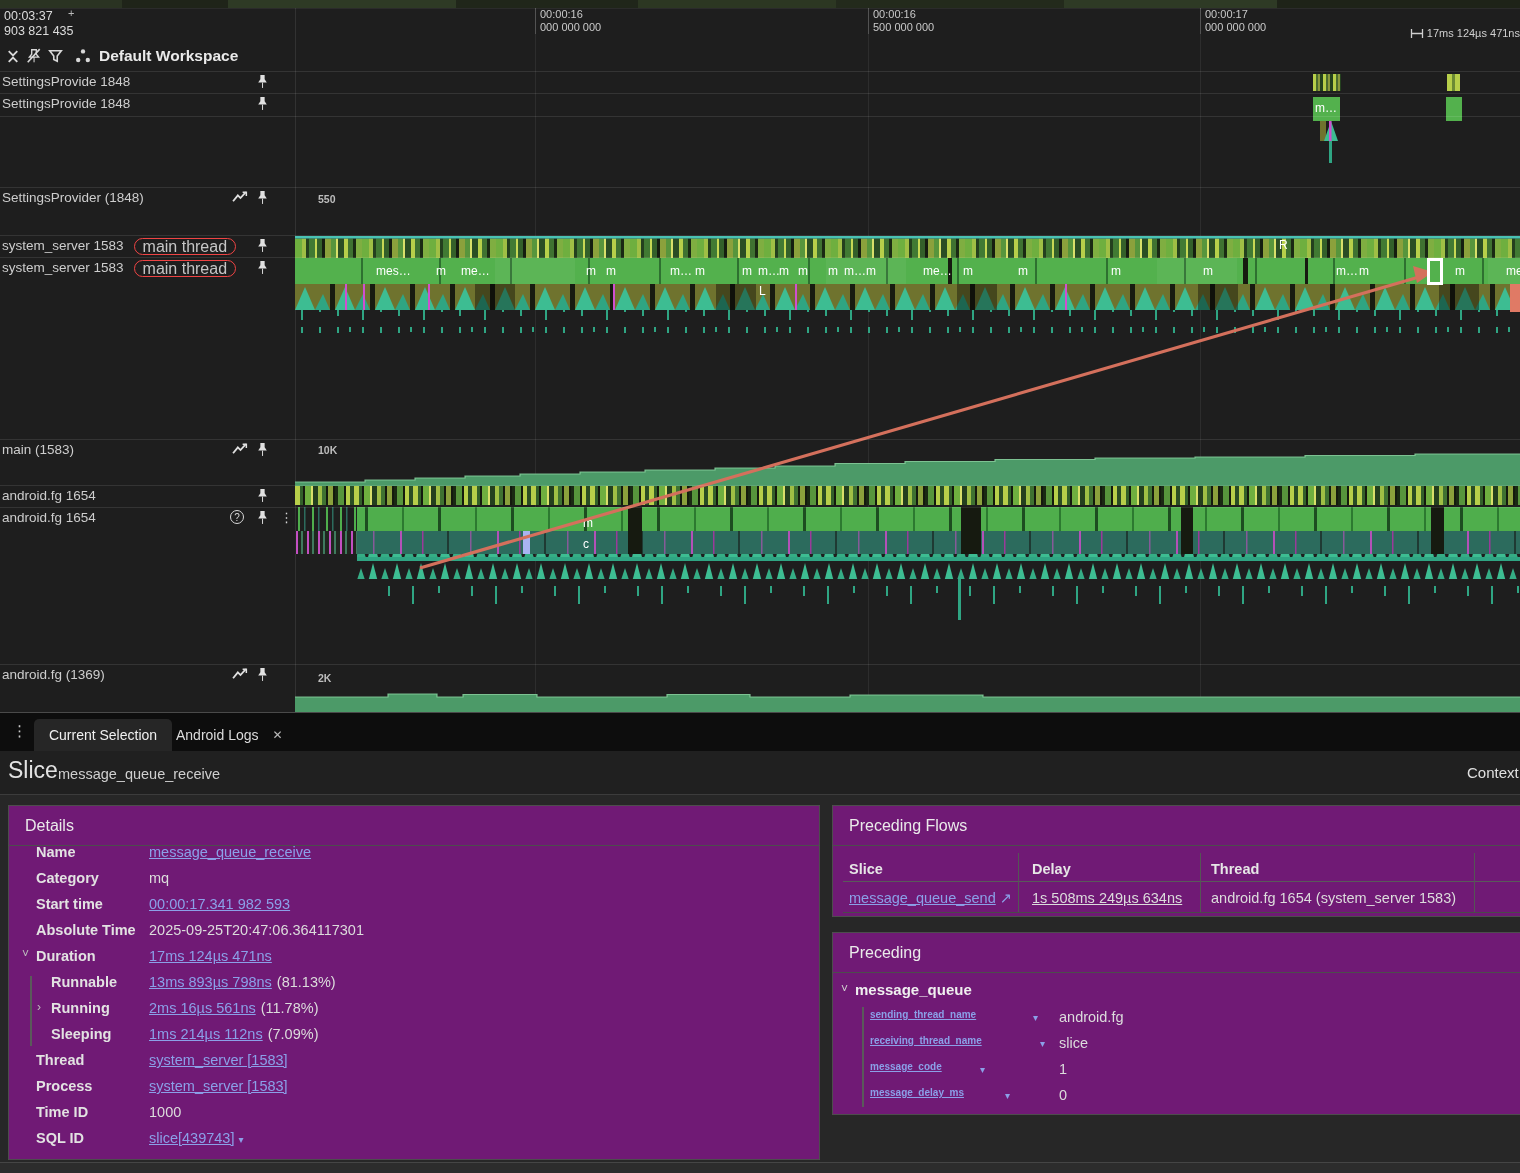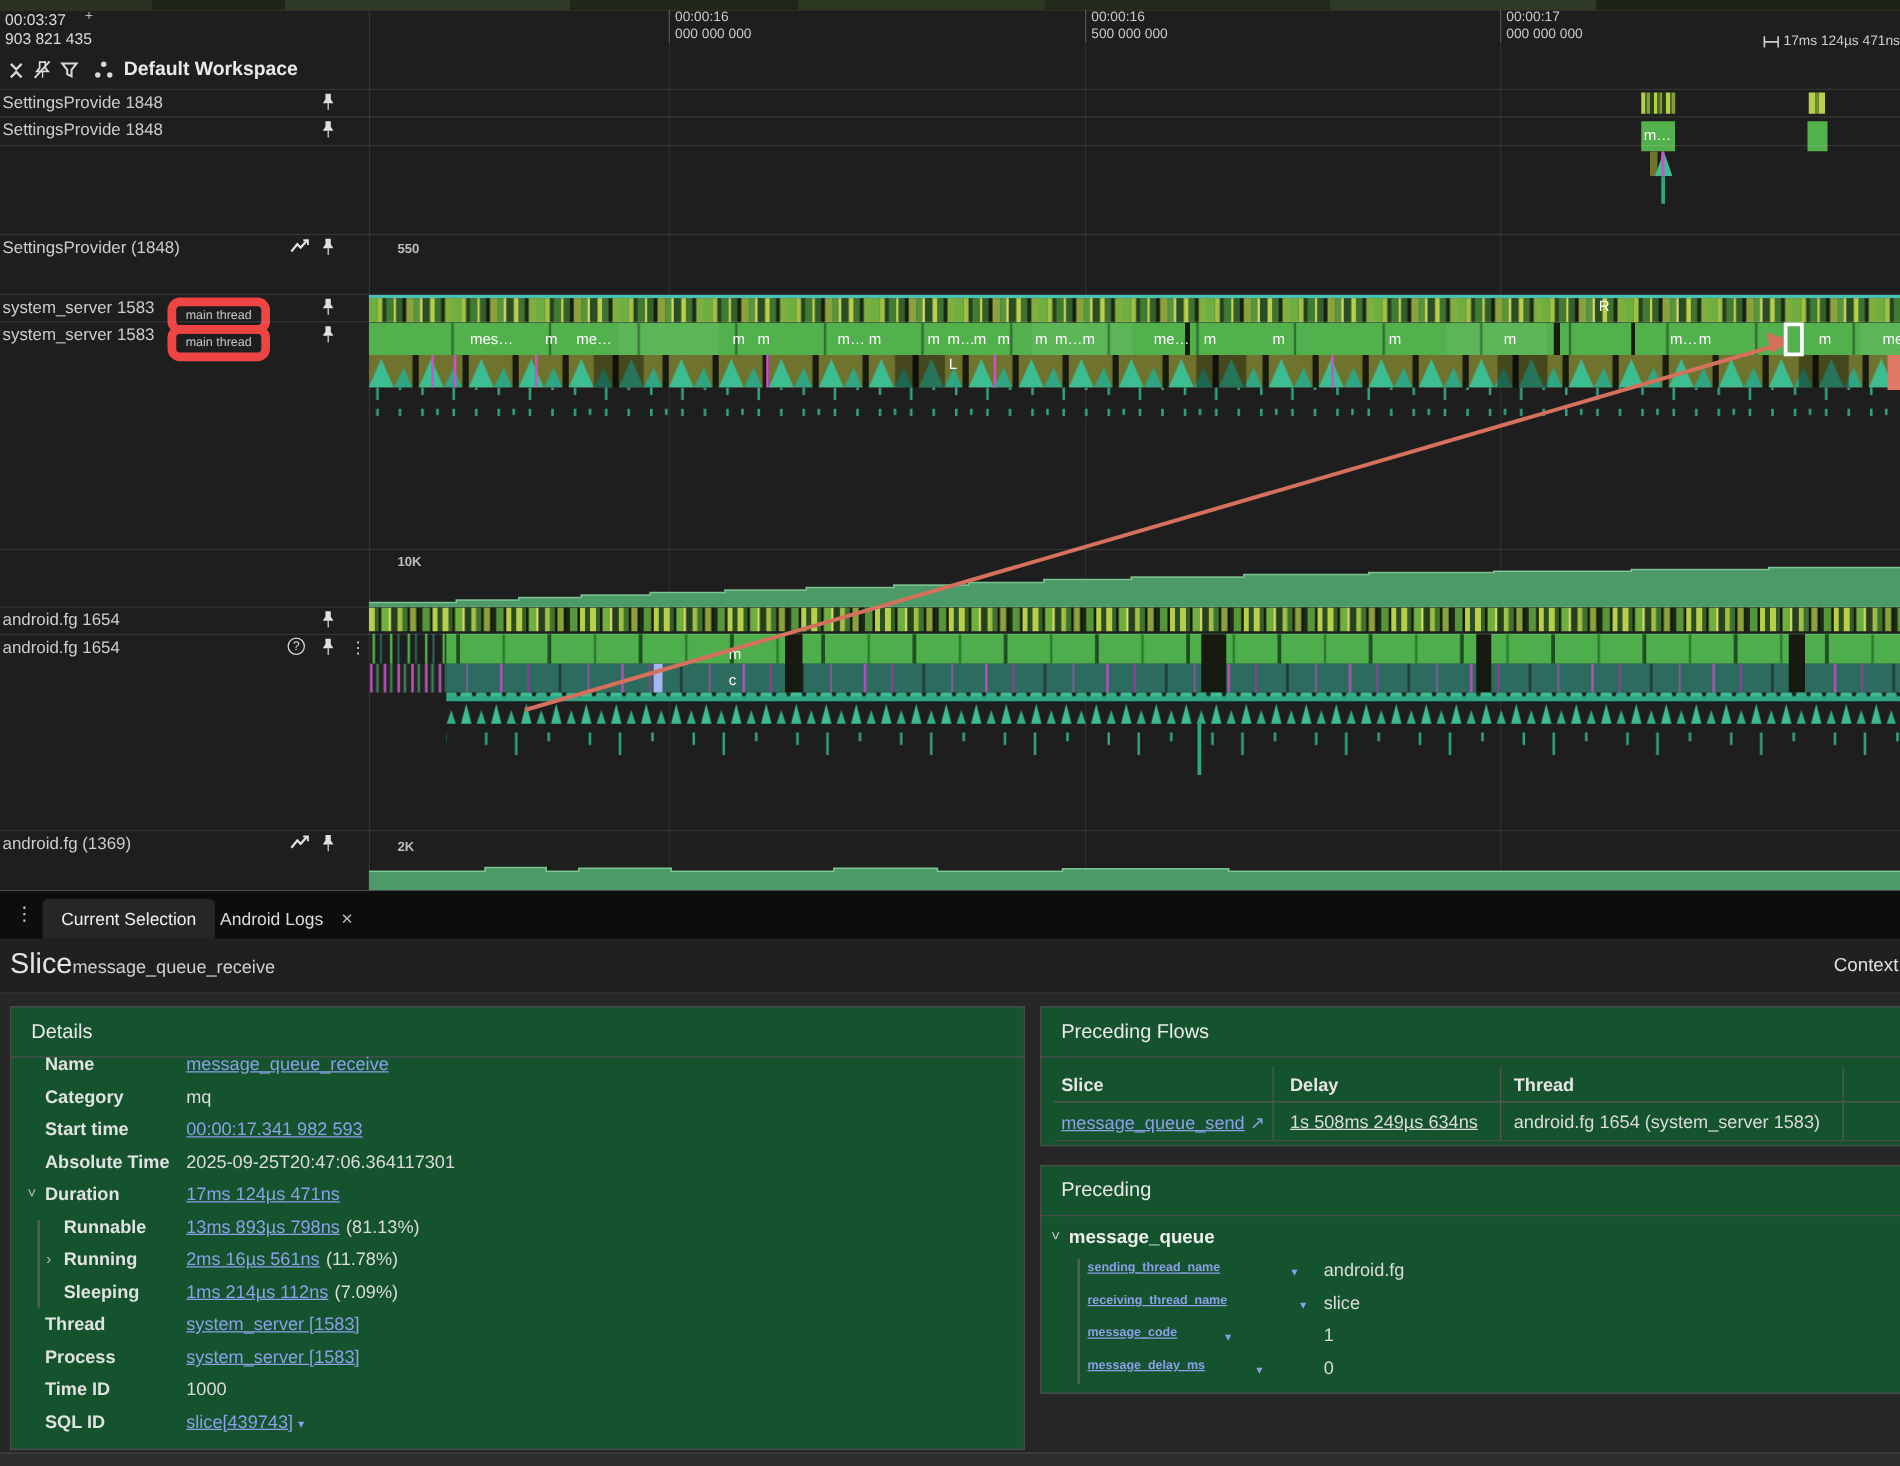--- a/index.html
+++ b/index.html
@@ -14,38 +14,38 @@
   .clock{position:absolute;left:4px;top:9px;font-size:12.5px;color:#dcdcdc;line-height:15px;}
   .clock-plus{position:absolute;left:68px;top:7px;font-size:11px;color:#bbb;}
   .wsrow{position:absolute;left:0;top:44px;height:24px;display:flex;align-items:center;}
   .wsicon{margin-left:6px;display:inline-flex;align-items:center;}
   .wslabel{margin-left:8px;font-size:15.5px;font-weight:600;color:#eaeaea;}
   .tick{position:absolute;top:8px;font-size:11px;line-height:12.5px;color:#c9c9c9;padding-left:4px;border-left:1px solid rgba(255,255,255,0.18);height:26px;}
   #durruler{position:absolute;top:27px;right:0px;font-size:11px;color:#cfcfcf;display:flex;align-items:center;white-space:nowrap;}
   
   .trow{position:absolute;left:0;width:295px;display:flex;align-items:flex-start;padding-top:2px;box-sizing:border-box;}
   .tlabel{font-size:13.5px;color:#cdcdcd;margin-left:2px;white-space:nowrap;}
-  .chip{font-size:10px;color:#c6c6c6;border:7px solid #ef4444;border-radius:10px;padding:0 8px;margin-left:10px;line-height:15px;white-space:nowrap;}
+  .chip{font-size:16px;color:#c6c6c6;border:1px solid #ef4444;border-radius:10px;padding:0 8px;margin-left:10px;line-height:15px;white-space:nowrap;}
   .rowicon{position:absolute;top:2px;}
   .ctrval{position:absolute;font-size:10.5px;font-weight:700;color:#bdbdbd;margin-left:15px;}
   .tl-label{position:absolute;font-size:12px;font-weight:500;color:#fff;white-space:nowrap;transform:translateX(-2px);}
   
   #tabbar{position:absolute;left:0;top:713px;width:1520px;height:38px;background:#0d0d0d;}
   .kebab{position:absolute;left:12px;top:9px;font-size:15px;color:#c9c9c9;letter-spacing:0;}
   .tab-active{position:absolute;left:34px;top:6px;width:138px;height:32px;background:#262626;border-radius:5px 5px 0 0;
     display:flex;align-items:center;justify-content:center;font-size:14px;color:#f0f0f0;}
   .tab-idle{position:absolute;left:176px;top:6px;height:32px;display:flex;align-items:center;font-size:14px;color:#dcdcdc;}
   .tab-close{margin-left:14px;color:#bbb;font-size:12px;}
   #slicebar{position:absolute;left:0;top:751px;width:1520px;height:43px;background:#202020;border-bottom:1px solid rgba(255,255,255,0.13);}
   .slice-kind{position:absolute;left:8px;top:6px;font-size:23px;color:#e3e3e3;}
   .slice-name{position:absolute;left:58px;top:15px;font-size:14.5px;color:#cfcfcf;}
   .slice-ctx{position:absolute;left:1467px;top:13px;font-size:15px;color:#e0e0e0;}
   #content{position:absolute;left:0;top:795px;width:1520px;height:367px;background:#272727;}
   #footer{position:absolute;left:0;top:1162px;width:1520px;height:11px;background:#2c2c2c;border-top:1px solid #454545;box-sizing:border-box;}
-  .panel{position:absolute;background:#14532d;border:1px solid #4d4d4d;box-sizing:border-box;}
+  .panel{position:absolute;background:#701a75;border:1px solid #4d4d4d;box-sizing:border-box;}
   .phead{height:40px;border-bottom:1px solid #4d4d4d;display:flex;align-items:center;padding-left:16px;
     font-size:16px;font-weight:500;color:#eaeaea;box-sizing:border-box;}
   .drow{position:relative;height:26px;}
   .dlabel{position:absolute;left:27px;top:4px;font-size:14.5px;font-weight:700;color:#e2e2e2;white-space:nowrap;}
   .dlabel.ind{left:42px;}
   .dval{position:absolute;left:140px;top:4px;font-size:14.5px;color:#dcdcdc;white-space:nowrap;}
   .lnk{color:#8ba0e8;text-decoration:underline;cursor:pointer;}
   .extra{color:#dcdcdc;text-decoration:none;margin-left:5px;}
   .gut{position:absolute;left:13px;top:3px;font-size:12px;color:#bdbdbd;}
   .gut2{position:absolute;left:28px;top:4px;font-size:12px;color:#bdbdbd;}
@@ -368,20 +368,35 @@
   <div class="trow" style="top:258px;height:22px">
     <span class="tlabel">system_server 1583</span>
     <span class="chip">main thread</span>
     <span class="rowicon" style="left:256px">
         <svg width="13" height="15" viewBox="0 0 12 14">
           <path d="M4 1 h4 v4 l2 3 h-8 l2 -3 z" fill="#e0e0e0"></path>
           <rect x="5.6" y="8" width="0.9" height="5" fill="#e0e0e0"></rect>
         </svg>
       </span>
   </div>
+  <div class="trow" style="top:440px;height:45px">
+    <span class="tlabel">main (1583)</span>
+    <span class="rowicon" style="left:232px">
+        <svg width="17" height="14" viewBox="0 0 16 12">
+          <path d="M1 10 L5.5 4.5 L8 7 L13 1.5" stroke="#e0e0e0" stroke-width="1.7" fill="none"></path>
+          <path d="M10 1.5 H13.5 V5" stroke="#e0e0e0" stroke-width="1.4" fill="none"></path>
+        </svg>
+      </span>
+    <span class="rowicon" style="left:256px">
+        <svg width="13" height="15" viewBox="0 0 12 14">
+          <path d="M4 1 h4 v4 l2 3 h-8 l2 -3 z" fill="#e0e0e0"></path>
+          <rect x="5.6" y="8" width="0.9" height="5" fill="#e0e0e0"></rect>
+        </svg>
+      </span>
+  </div>
   <div class="trow" style="top:486px;height:22px">
     <span class="tlabel">android.fg 1654</span>
     <span class="rowicon" style="left:256px">
         <svg width="13" height="15" viewBox="0 0 12 14">
           <path d="M4 1 h4 v4 l2 3 h-8 l2 -3 z" fill="#e0e0e0"></path>
           <rect x="5.6" y="8" width="0.9" height="5" fill="#e0e0e0"></rect>
         </svg>
       </span>
   </div>
   <div class="trow" style="top:508px;height:22px">

